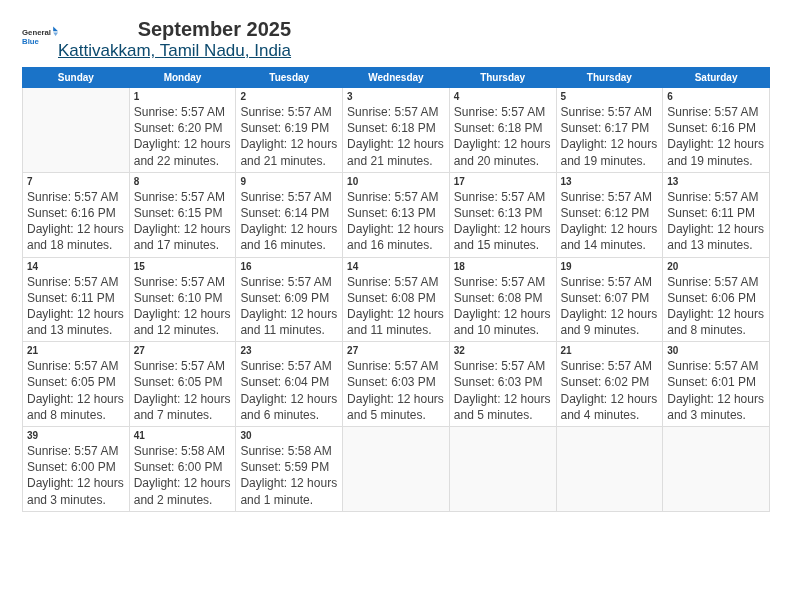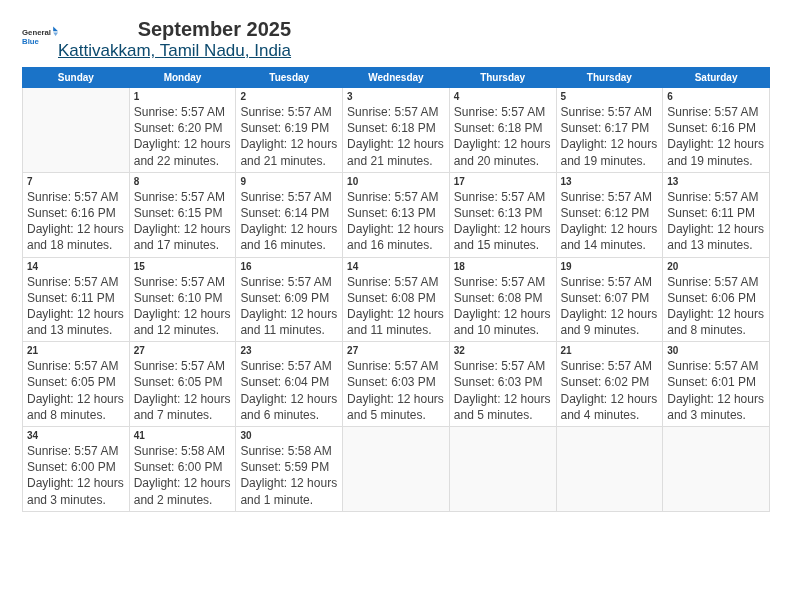--- a/index.html
+++ b/index.html
@@ -224,21 +224,21 @@
             <span class="day-num">21</span>
             <div class="day-info">Sunrise: 5:57 AM<br>Sunset: 6:02 PM<br>Daylight: 12 hours<br>and 4 minutes.</div>
           </td>
           <td>
             <span class="day-num">30</span>
             <div class="day-info">Sunrise: 5:57 AM<br>Sunset: 6:01 PM<br>Daylight: 12 hours<br>and 3 minutes.</div>
           </td>
         </tr>
         <tr>
           <td>
-            <span class="day-num">34</span>
+            <span class="day-num">39</span>
             <div class="day-info">Sunrise: 5:57 AM<br>Sunset: 6:00 PM<br>Daylight: 12 hours<br>and 3 minutes.</div>
           </td>
           <td>
             <span class="day-num">41</span>
             <div class="day-info">Sunrise: 5:58 AM<br>Sunset: 6:00 PM<br>Daylight: 12 hours<br>and 2 minutes.</div>
           </td>
           <td>
             <span class="day-num">30</span>
             <div class="day-info">Sunrise: 5:58 AM<br>Sunset: 5:59 PM<br>Daylight: 12 hours<br>and 1 minute.</div>
           </td>

